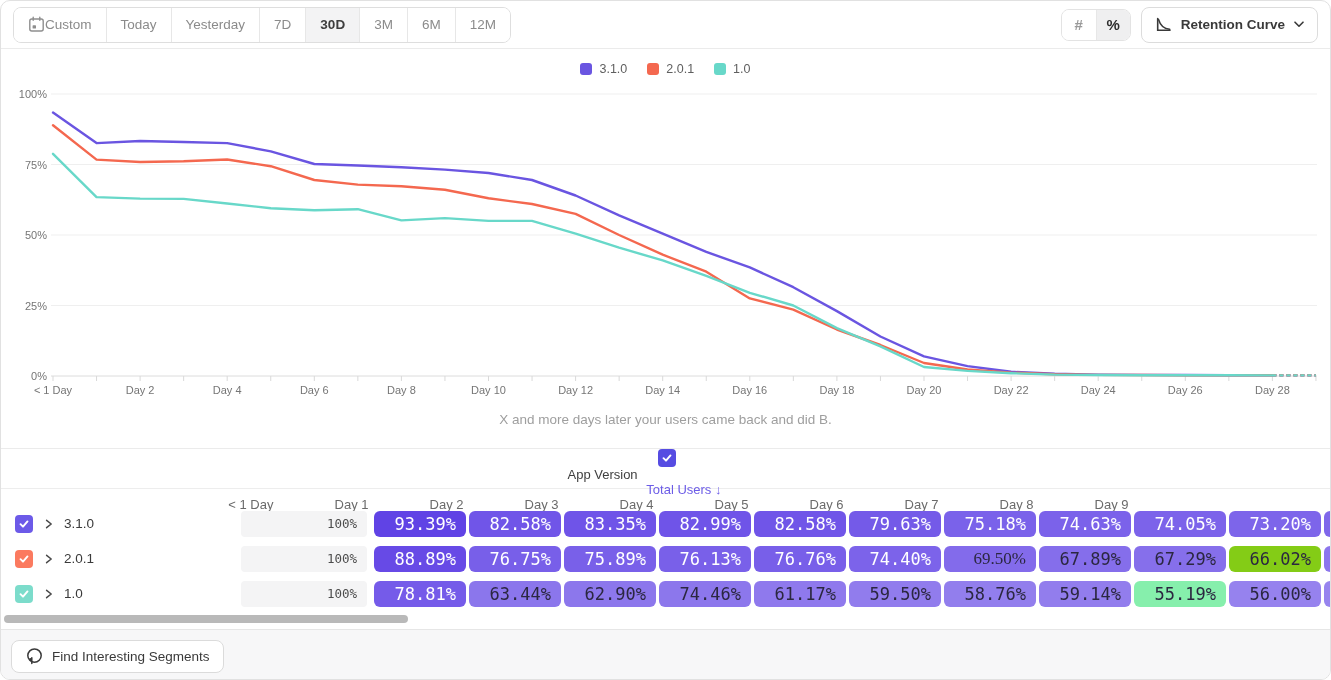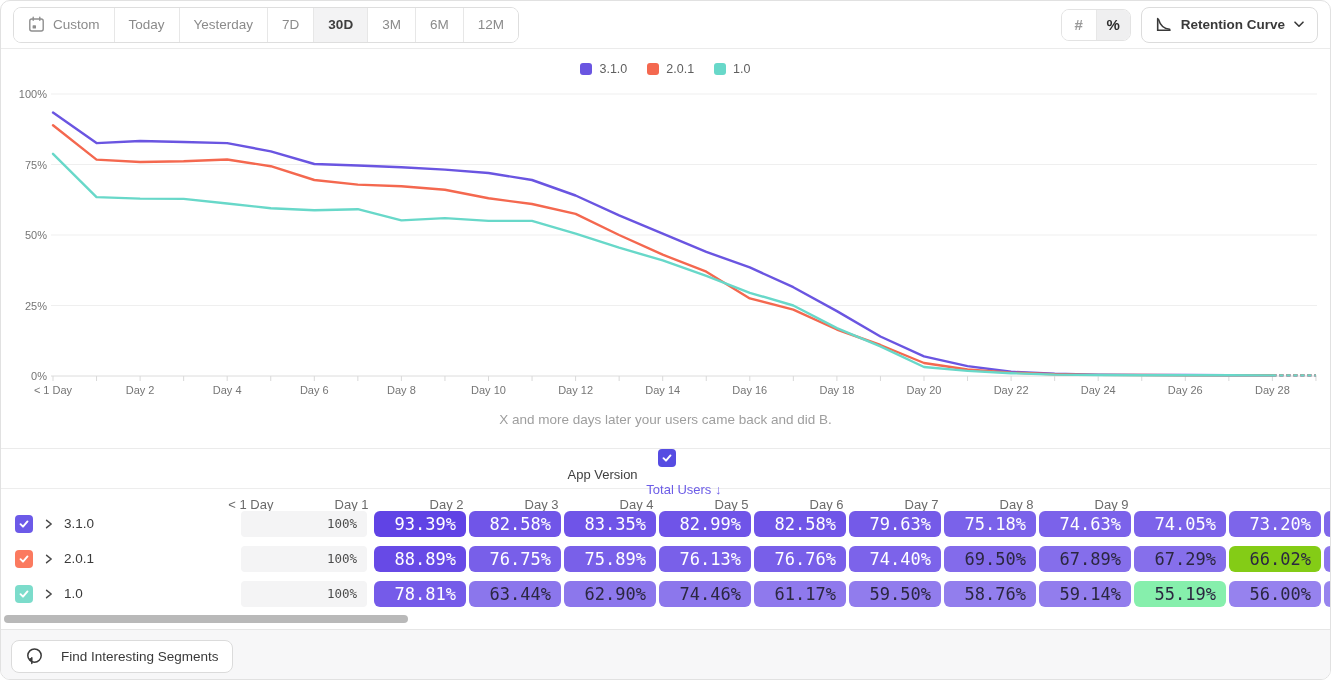--- a/index.html
+++ b/index.html
@@ -6,21 +6,21 @@
   html,body { background:#fff; font-family:"Liberation Sans", sans-serif; }
   .app {
     width:1331px; height:680px; background:#fff;
     border:1px solid #E1E1E1; border-radius:10px; overflow:hidden;
     position:relative; color:#3c3c3c;
   }
   
   .toolbar { height:48px; display:flex; align-items:center; justify-content:space-between;
              padding:0 12px; border-bottom:1px solid #EBEBEB; }
   .segctl { display:flex; align-items:stretch; height:36px; border:1px solid #DEDEDE; border-radius:8px; overflow:hidden; background:#fff; }
-  .segctl .seg { display:flex; align-items:center; gap:8px; padding:0 14px; background:#fff;
+  .segctl .seg { display:flex; align-items:center; padding:0 14px; background:#fff;
                  border:none; border-right:1px solid #E7E7E7; color:#8B8B8B; font-size:13.5px; font-family:inherit; cursor:pointer; }
   .segctl .seg:last-child { border-right:none; }
   .segctl .seg.selected { background:#F3F3F4; color:#3E3E3E; font-weight:700; }
   .toolbar-right { display:flex; align-items:center; gap:10px; }
   .modectl { display:flex; height:32px; border:1px solid #E3E3E3; border-radius:8px; overflow:hidden; }
   .modectl .mode { width:34px; display:flex; align-items:center; justify-content:center; background:#fff; border:none;
                    font-size:15px; color:#9A9A9A; font-weight:600; font-family:inherit; cursor:pointer; }
   .modectl .mode + .mode { border-left:1px solid #E7E7E7; }
   .modectl .mode.selected { background:#EFEFF0; color:#2E2E2E; font-weight:700; }
   .dropdown { display:flex; align-items:center; gap:9px; height:36px; padding:0 13px; background:#fff;
@@ -49,21 +49,21 @@
   .total-pill { margin-right:4px; width:126px; height:26px; line-height:26px; background:#F4F4F5; border-radius:4px;
                 text-align:right; padding-right:10px; font-family:"DejaVu Sans Mono", monospace; font-size:12.5px; color:#4C4C4C; }
   .cell-daypill { width:95px; flex:none; padding-left:3px; }
   .pill { width:92px; height:26px; line-height:26px; border-radius:6px; text-align:right; padding-right:10px;
           font-family:"DejaVu Sans Mono", monospace; font-size:17px; cursor:pointer; }
   .scroll-track { position:relative; height:8px; margin-top:4px; }
   .scroll-thumb { position:absolute; left:3px; top:0; width:404px; height:8px; border-radius:4px; background:#B9B9B9; cursor:pointer; }
   
   .footer { height:53px; margin-top:6px; background:#F7F7F8; border-top:1px solid #E6E6E6;
             display:flex; align-items:center; gap:17px; padding:0 10px; }
-  .segments-btn { display:flex; align-items:center; gap:17px; height:33px; padding:0 13px; background:#fff;
+  .segments-btn { display:flex; align-items:center; gap:8px; height:33px; padding:0 13px; background:#fff;
                   border:1px solid #DBDBDB; border-radius:8px; font-size:13.5px; color:#3A3A3A; cursor:pointer; font-family:inherit; }
   .footer-msg { font-size:13.5px; font-weight:700; color:#3A3A3A; }
   svg.icon { flex:none; display:block; }
 </style>
 </head>
 <body>
 
 <div class="app">
 
   <div class="toolbar">
@@ -305,21 +305,21 @@
           <div class="cell-daypill">
             <div class="pill" style="background: rgb(121, 96, 233); color: rgb(255, 255, 255);">76.13%</div>
           </div>
           <div class="cell-daypill">
             <div class="pill" style="background: rgb(120, 95, 233); color: rgb(255, 255, 255);">76.76%</div>
           </div>
           <div class="cell-daypill">
             <div class="pill" style="background: rgb(124, 99, 234); color: rgb(255, 255, 255);">74.40%</div>
           </div>
           <div class="cell-daypill">
-            <div class="pill" style="background: rgb(131, 107, 235); color: rgb(43, 39, 64);">69.50%</div>
+            <div class="pill" style="background: rgb(131, 107, 235); color: rgb(43, 39, 64); font-family: Liberation Serif, serif;">69.50%</div>
           </div>
           <div class="cell-daypill">
             <div class="pill" style="background: rgb(133, 110, 235); color: rgb(43, 39, 64);">67.89%</div>
           </div>
           <div class="cell-daypill">
             <div class="pill" style="background: rgb(134, 111, 235); color: rgb(43, 39, 64);">67.29%</div>
           </div>
           <div class="cell-daypill">
             <div class="pill" style="background: #84cc16; color: rgb(43, 39, 64);">66.02%</div>
           </div>

